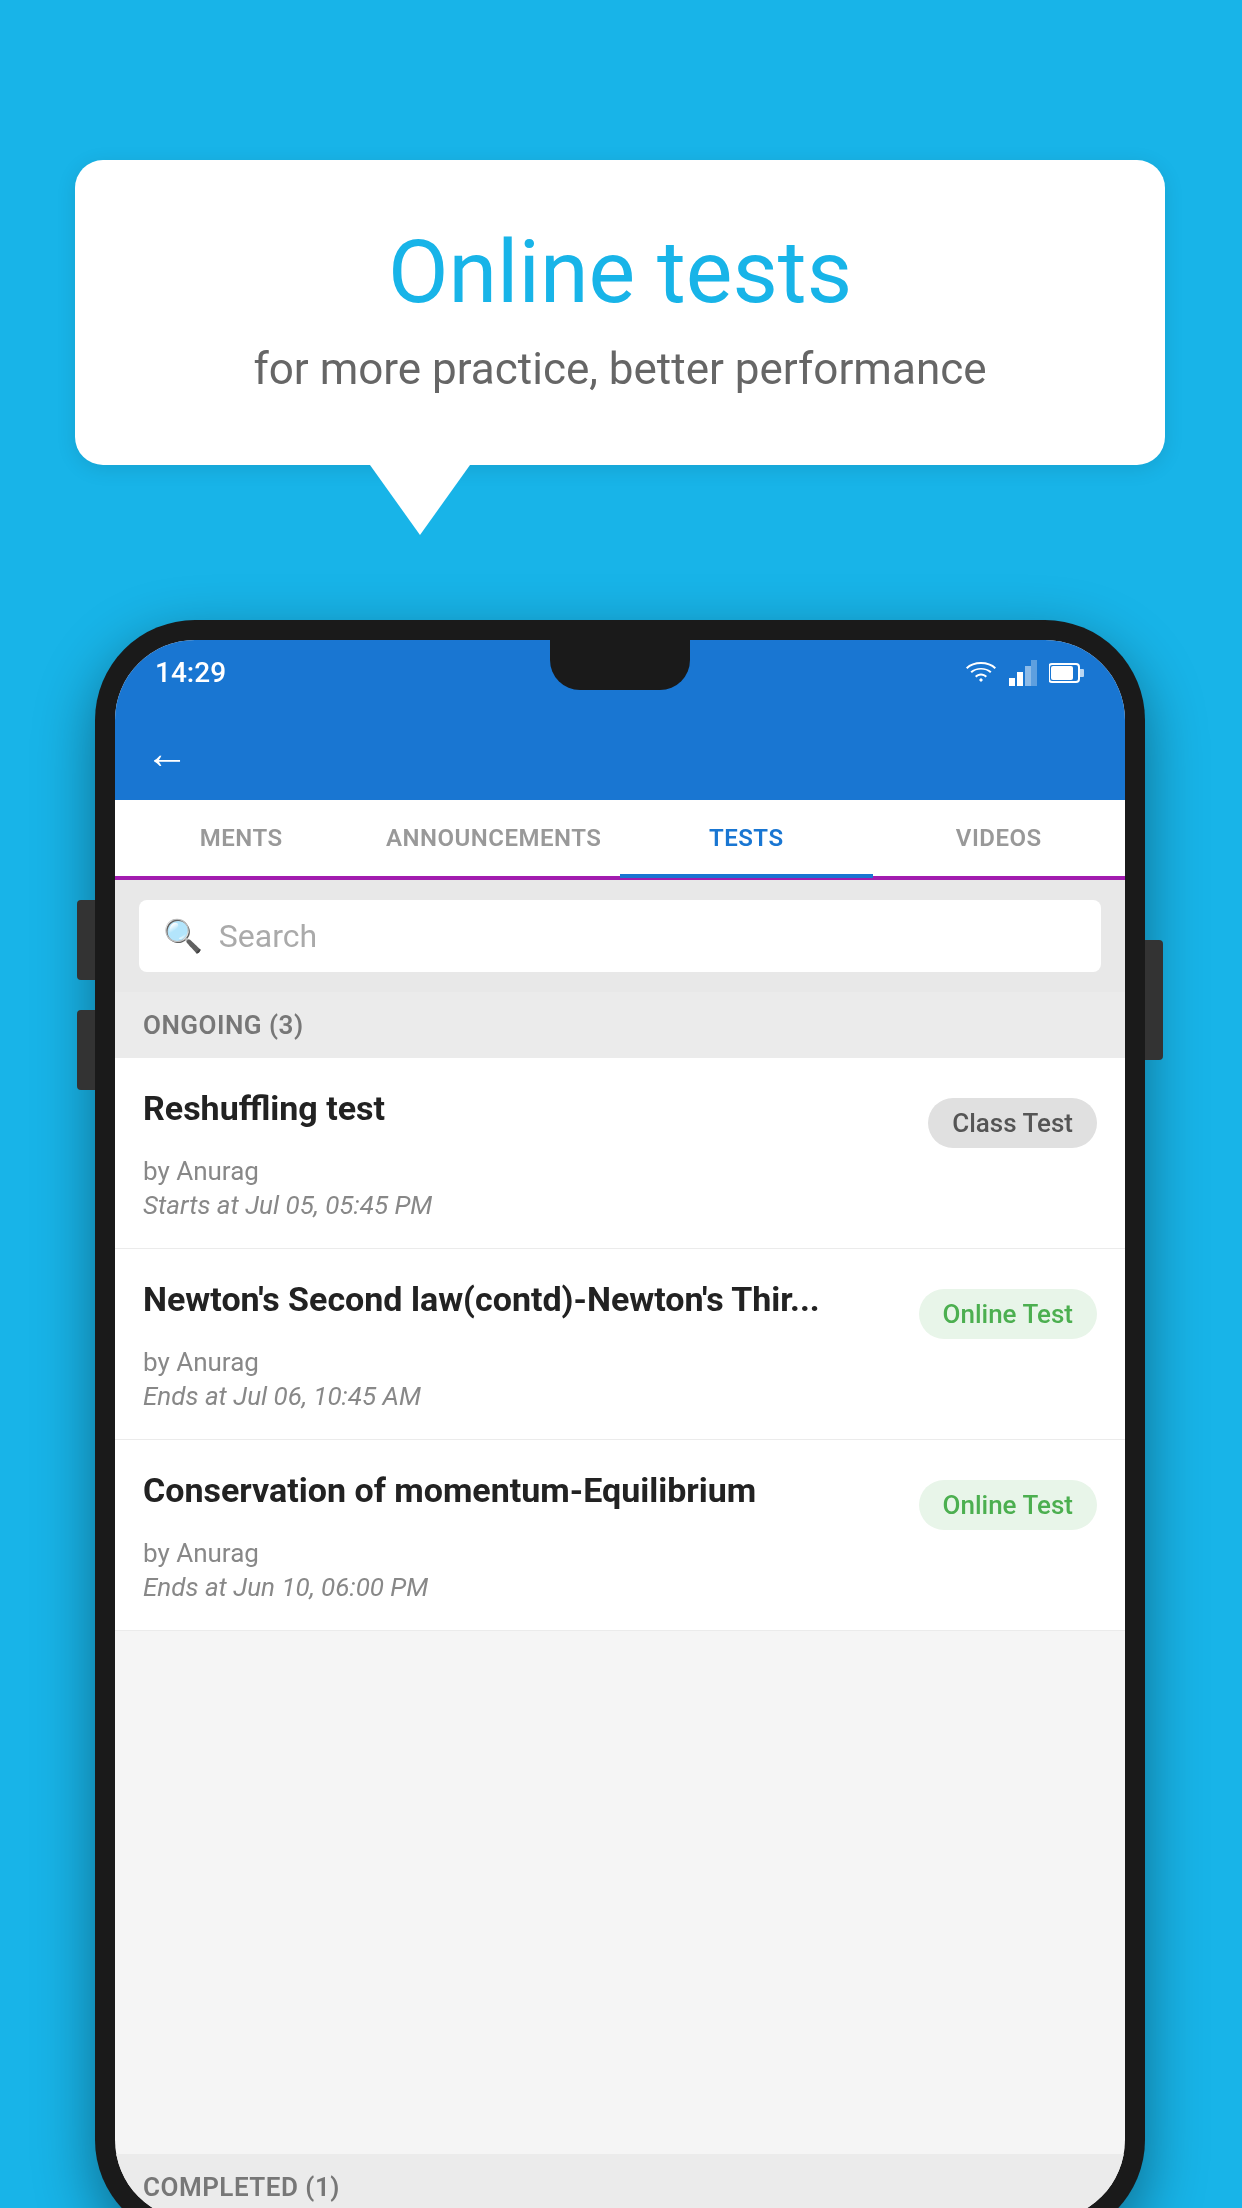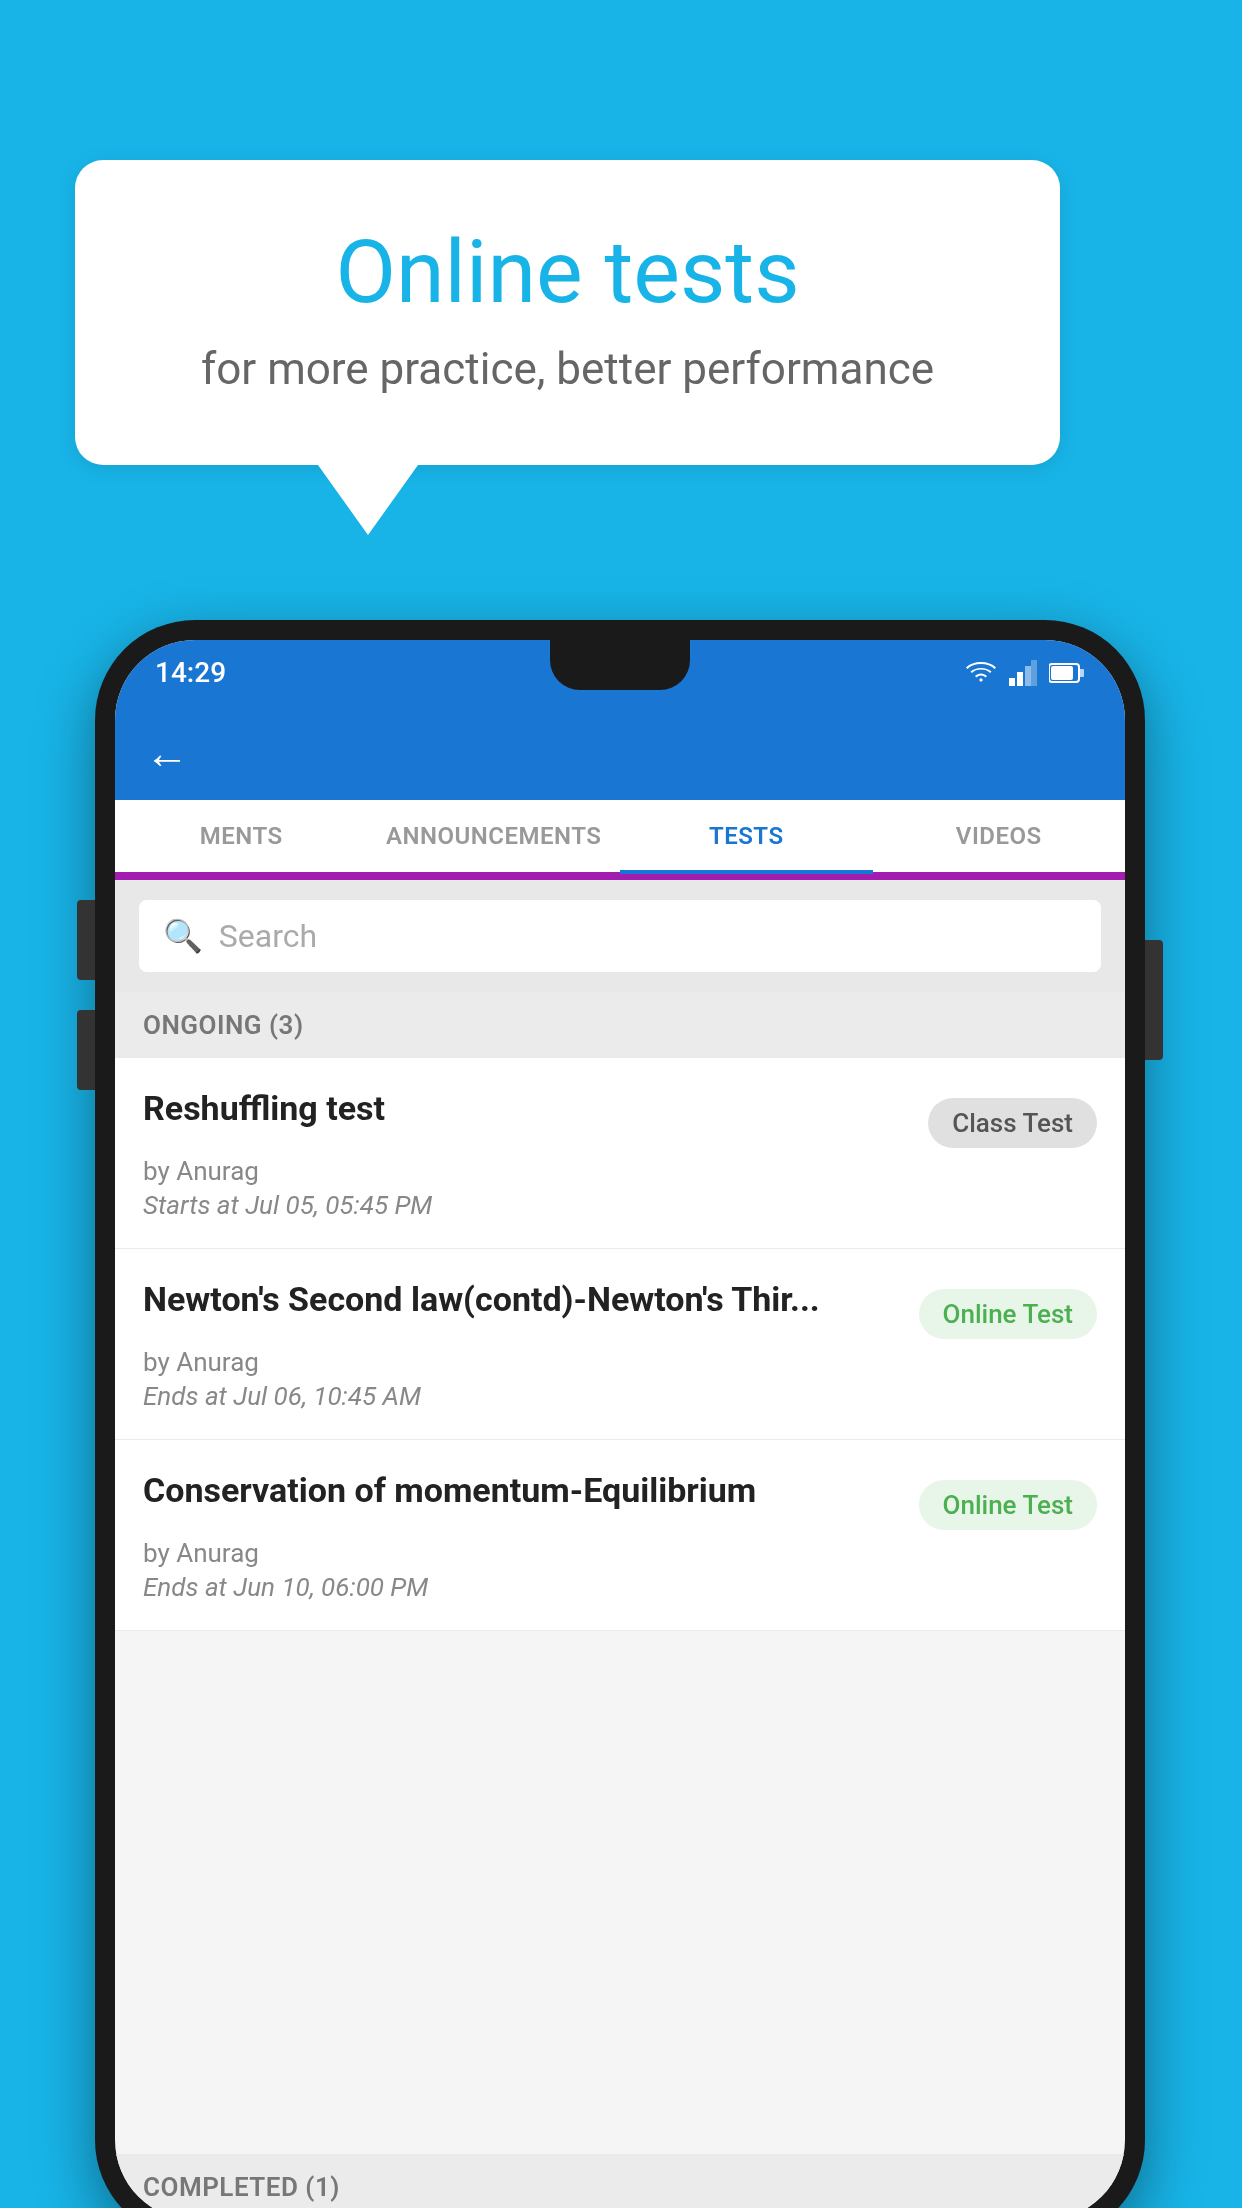--- a/index.html
+++ b/index.html
@@ -11,21 +11,21 @@
       font-family: 'Roboto', Arial, sans-serif;
       overflow: hidden;
       position: relative;
     }
 
     
     .speech-bubble-container {
       position: absolute;
       top: 160px;
       left: 75px;
-      width: 985px;
+      width: 1090px;
     }
 
     .speech-bubble {
       background: white;
       border-radius: 28px;
       padding: 60px 80px 70px;
       text-align: center;
       box-shadow: 0 4px 20px rgba(0,0,0,0.1);
       position: relative;
     }
@@ -163,21 +163,21 @@
       font-size: 44px;
       font-weight: 500;
     }
 
     
     .tab-bar {
       background: white;
       height: 80px;
       display: flex;
       align-items: stretch;
-      border-bottom: 8px solid #a21caf;
+      border-bottom: 4px solid #a21caf;
     }
 
     .tab-item {
       flex: 1;
       display: flex;
       align-items: center;
       justify-content: center;
       font-size: 24px;
       font-weight: 600;
       color: #999;

